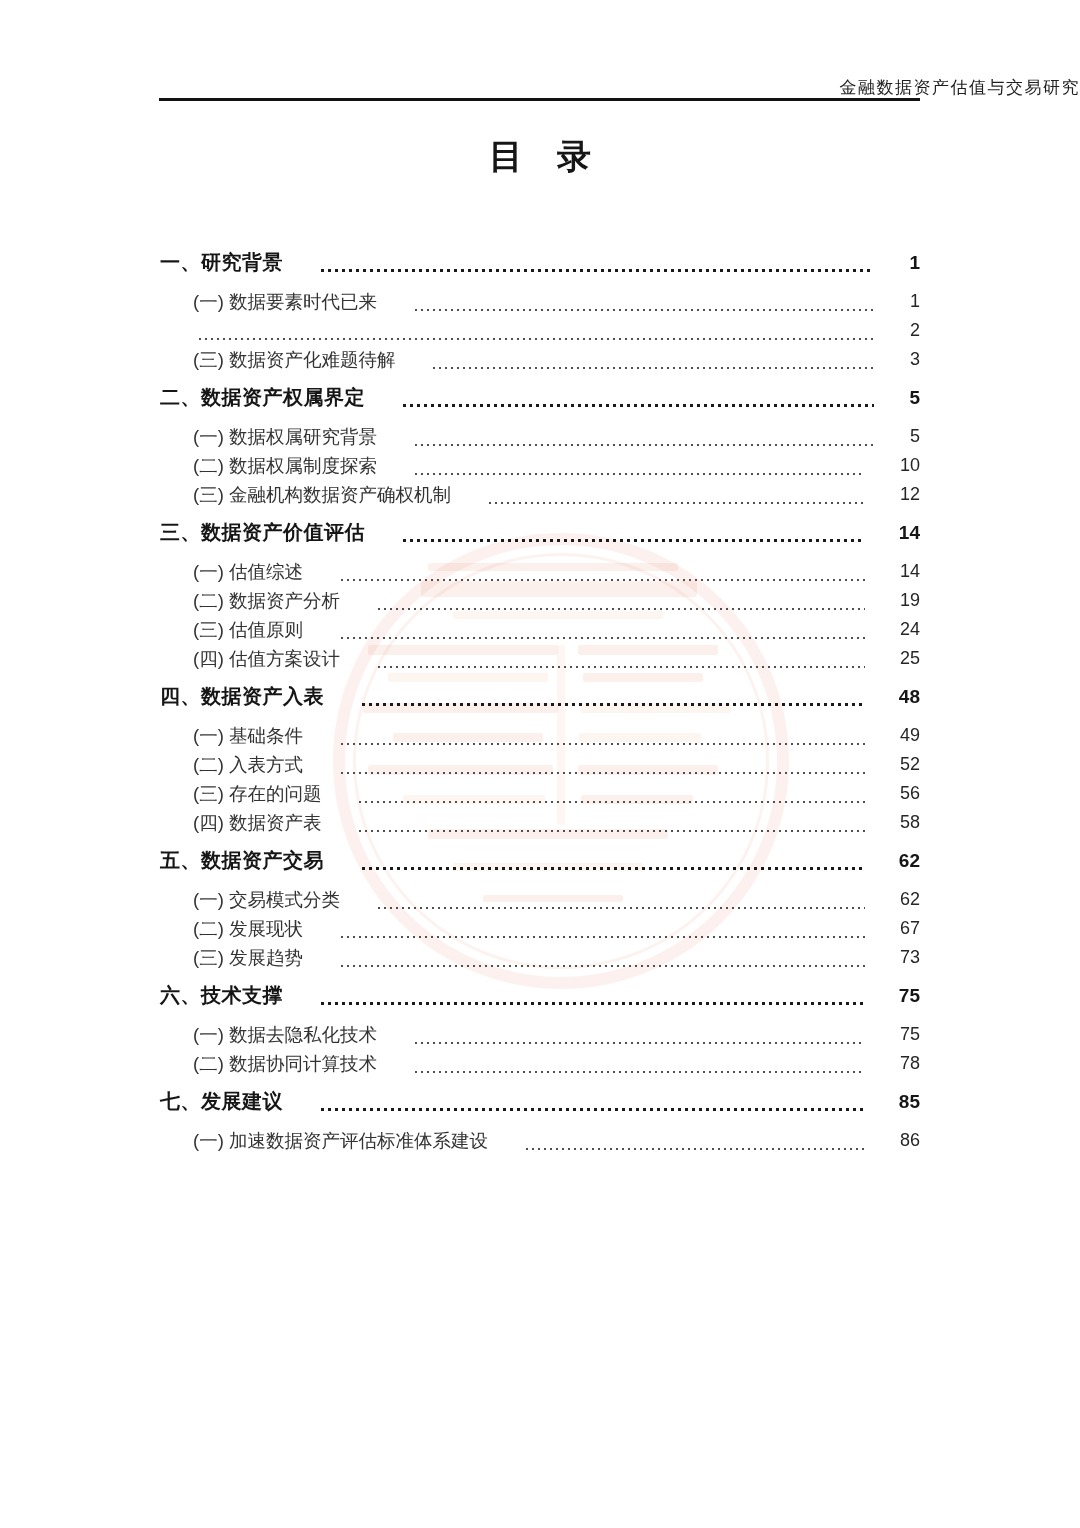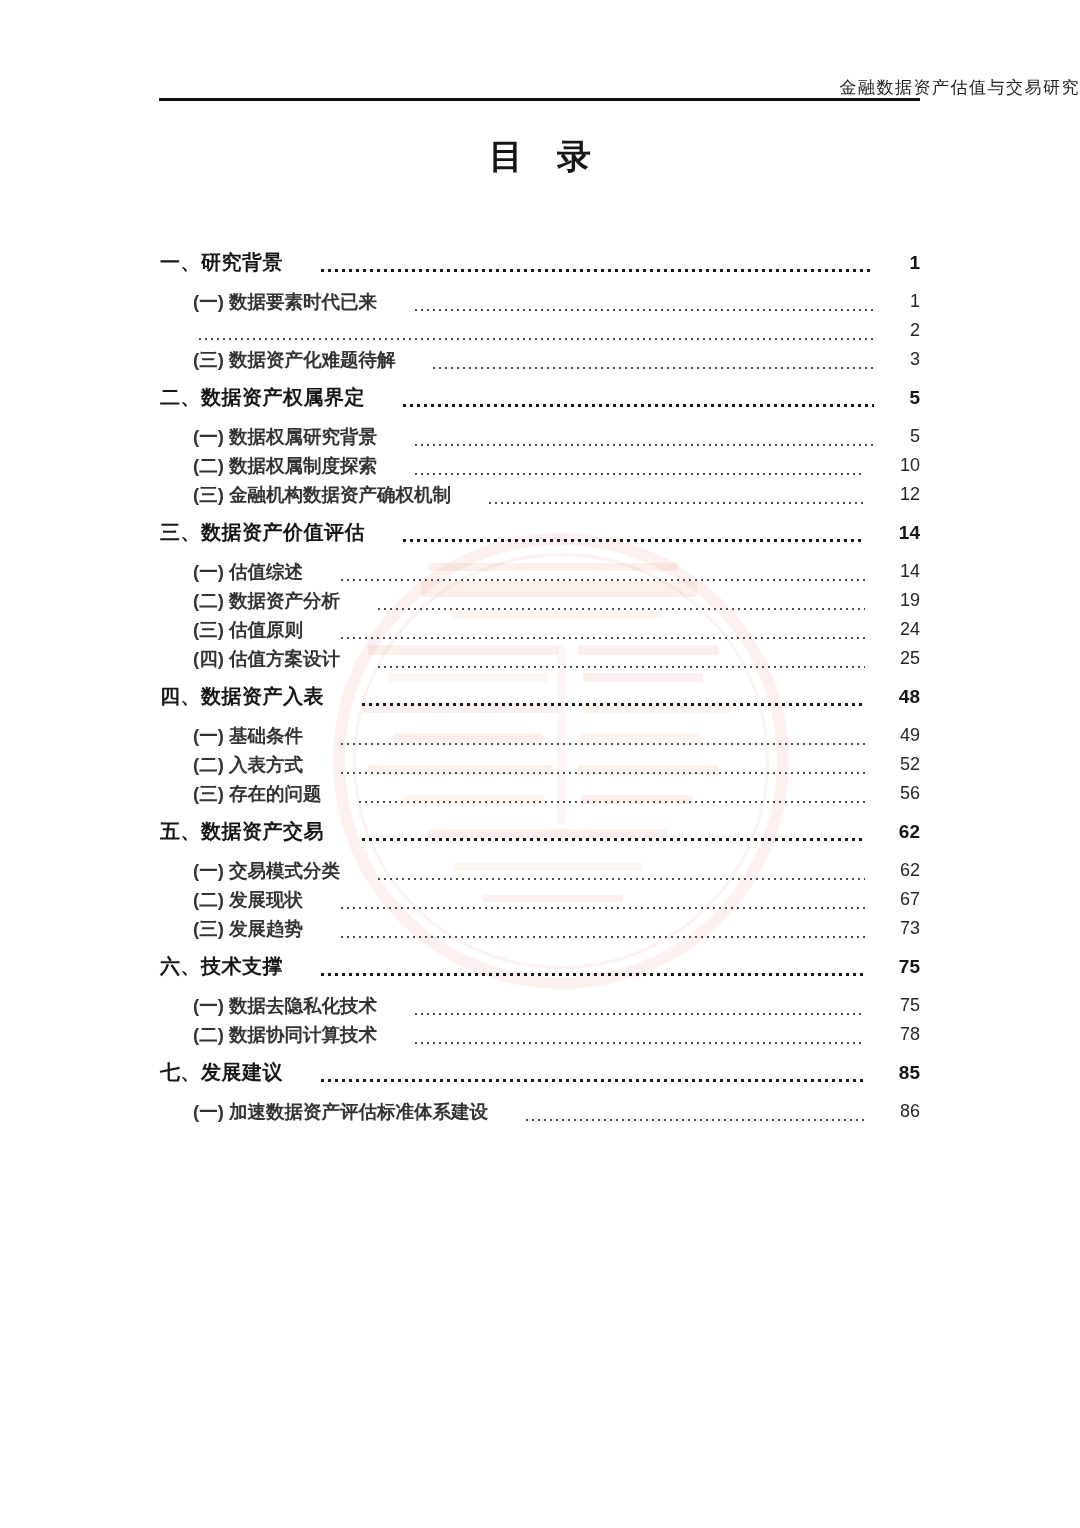--- a/index.html
+++ b/index.html
@@ -67,21 +67,21 @@
     display: flex; align-items: center;
     height: 29px;
     gap: 32px;
   }
   .toc-row .lbl { white-space: nowrap; }
   .head .lbl {
     font-size: 20px; font-weight: bold; color: #161616;
     letter-spacing: 0.5px;
   }
   .sub { padding-left: 33px; }
-  .sub .lbl { font-size: 18.5px; color: #333333; font-weight: bold; }
+  .sub .lbl { font-size: 18.5px; color: #333333; }
   .dots {
     flex: 1 1 auto;
     align-self: flex-end;
     height: 2.5px;
     margin: 0 3px 5px 6px;
     background-image: repeating-linear-gradient(to right, #4f4f4f 0 2px, transparent 2px 6px);
   }
   .head .dots {
     height: 3.5px; margin-bottom: 5px;
     background-image: repeating-linear-gradient(to right, #1a1a1a 0 3px, transparent 3px 7px);
@@ -208,20 +208,25 @@
         <div class="toc-row sub">
           <span class="lbl">(二) 入表方式</span>
           <span class="dots"></span>
           <span class="pg">52</span>
         </div>
         <div class="toc-row sub">
           <span class="lbl">(三) 存在的问题</span>
           <span class="dots"></span>
           <span class="pg">56</span>
         </div>
+        <div class="toc-row sub">
+          <span class="lbl">(四) 数据资产表</span>
+          <span class="dots"></span>
+          <span class="pg">58</span>
+        </div>
       </div>
       <div class="toc-section">
         <div class="toc-row head">
           <span class="lbl">五、数据资产交易</span>
           <span class="dots"></span>
           <span class="pg">62</span>
         </div>
         <div class="toc-row sub">
           <span class="lbl">(一) 交易模式分类</span>
           <span class="dots"></span>

